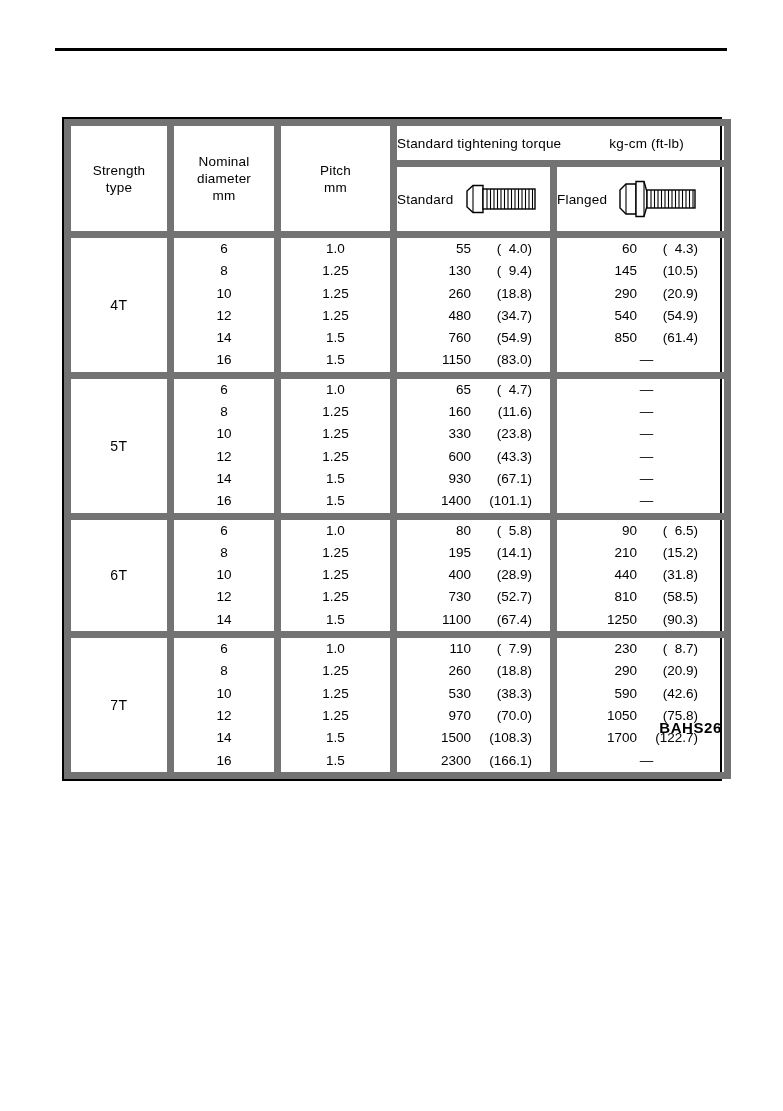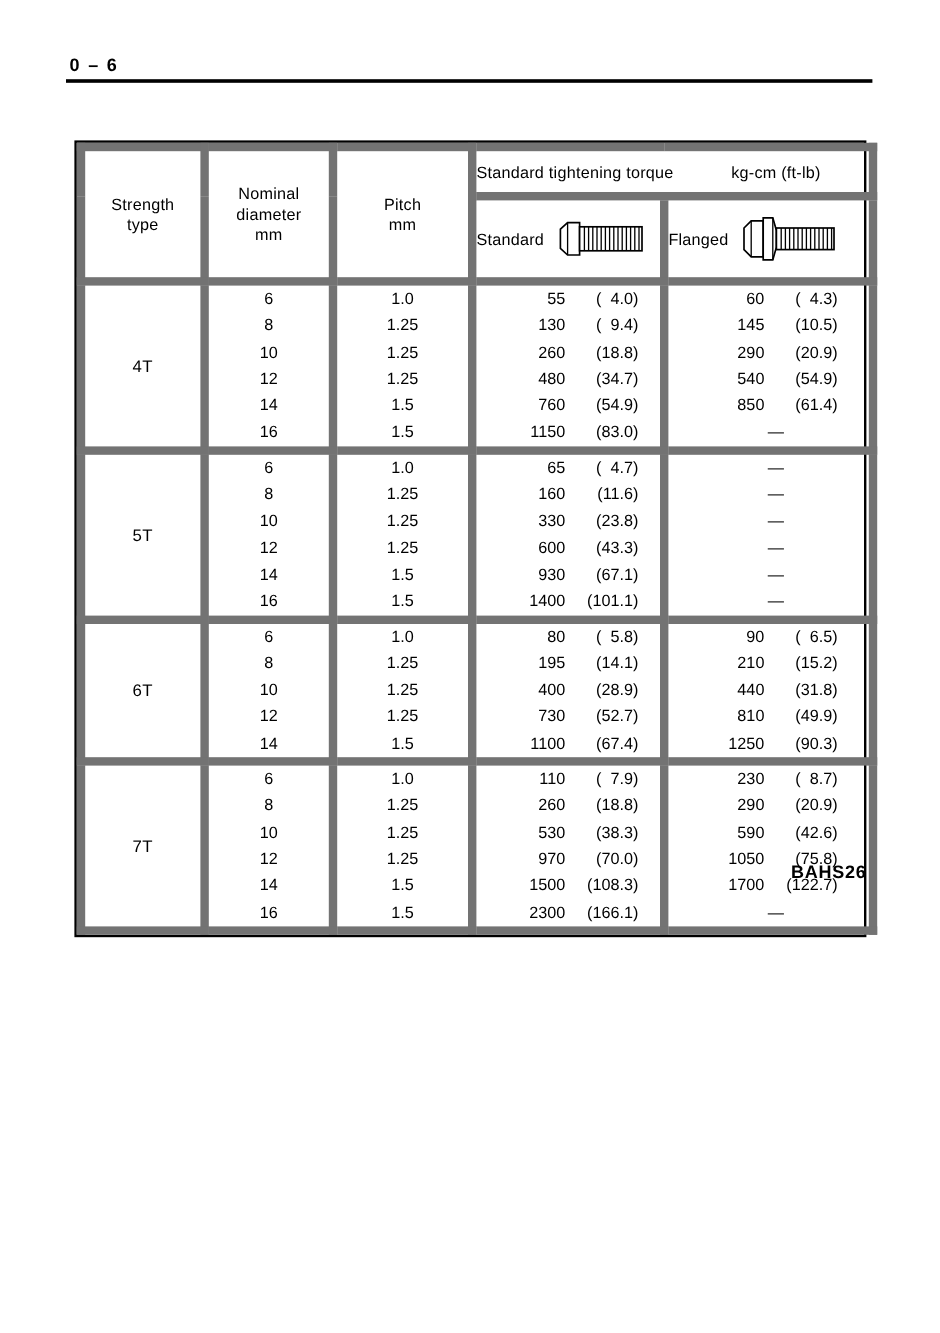--- a/index.html
+++ b/index.html
@@ -156,21 +156,20 @@
     text-align: right;
     font-size: 15px;
     font-weight: bold;
     letter-spacing: 0.6px;
   }
 </style>
 </head>
 <body>
 
 <div id="page-header">
-  <div id="page-number">0 – 6</div>
   <div id="header-rule"></div>
 </div>
 
 <div id="torque-table">
   <table class="tbl">
     <colgroup>
       <col class="c-strength">
       <col class="c-diameter">
       <col class="c-pitch">
       <col class="c-std">
@@ -348,21 +347,21 @@
             <div class="row"><span class="kg">80</span><span class="ft">(  5.8)</span></div>
             <div class="row"><span class="kg">195</span><span class="ft">(14.1)</span></div>
             <div class="row"><span class="kg">400</span><span class="ft">(28.9)</span></div>
             <div class="row"><span class="kg">730</span><span class="ft">(52.7)</span></div>
             <div class="row"><span class="kg">1100</span><span class="ft">(67.4)</span></div>
           </td>
           <td class="stack c-num c-flgnum">
             <div class="row"><span class="kg">90</span><span class="ft">(  6.5)</span></div>
             <div class="row"><span class="kg">210</span><span class="ft">(15.2)</span></div>
             <div class="row"><span class="kg">440</span><span class="ft">(31.8)</span></div>
-            <div class="row"><span class="kg">810</span><span class="ft">(49.9)</span></div>
+            <div class="row"><span class="kg">810</span><span class="ft">(58.5)</span></div>
             <div class="row"><span class="kg">1250</span><span class="ft">(90.3)</span></div>
           </td>
         </tr>
         <tr>
           <td class="grp-label">7T</td>
           <td class="stack c-dia">
             <div class="row">6</div>
             <div class="row">8</div>
             <div class="row">10</div>
             <div class="row">12</div>

